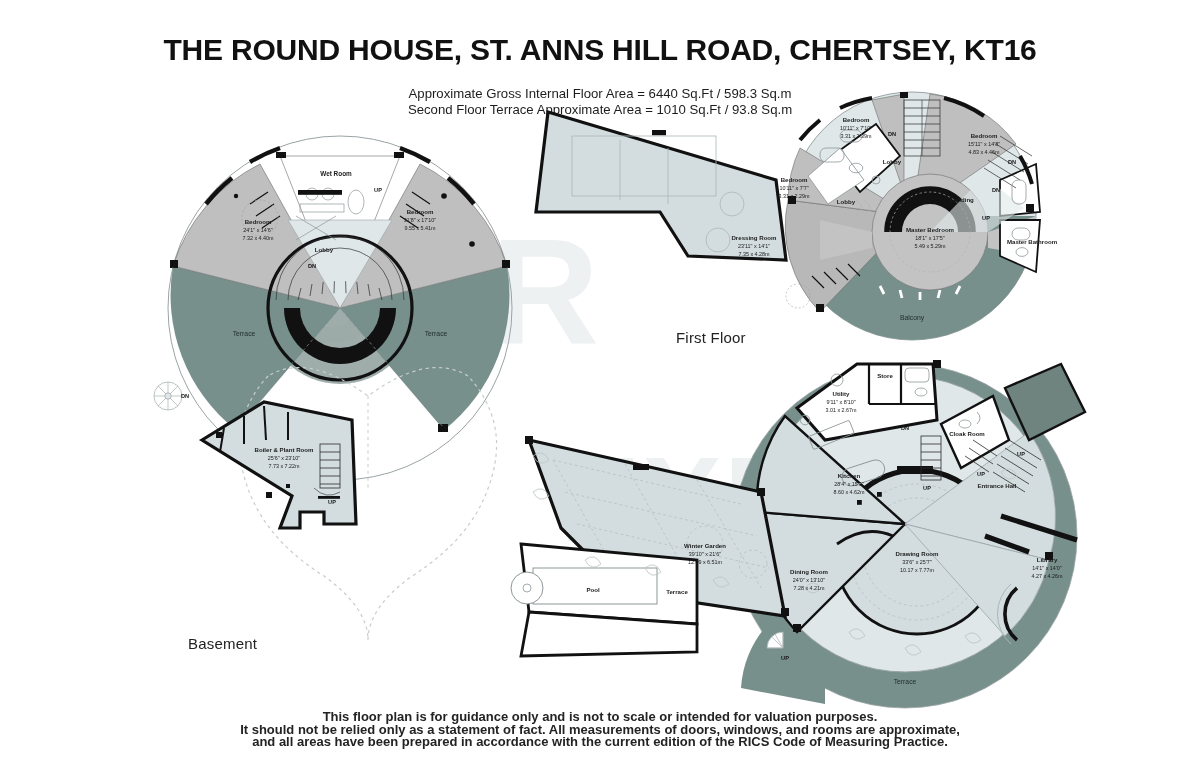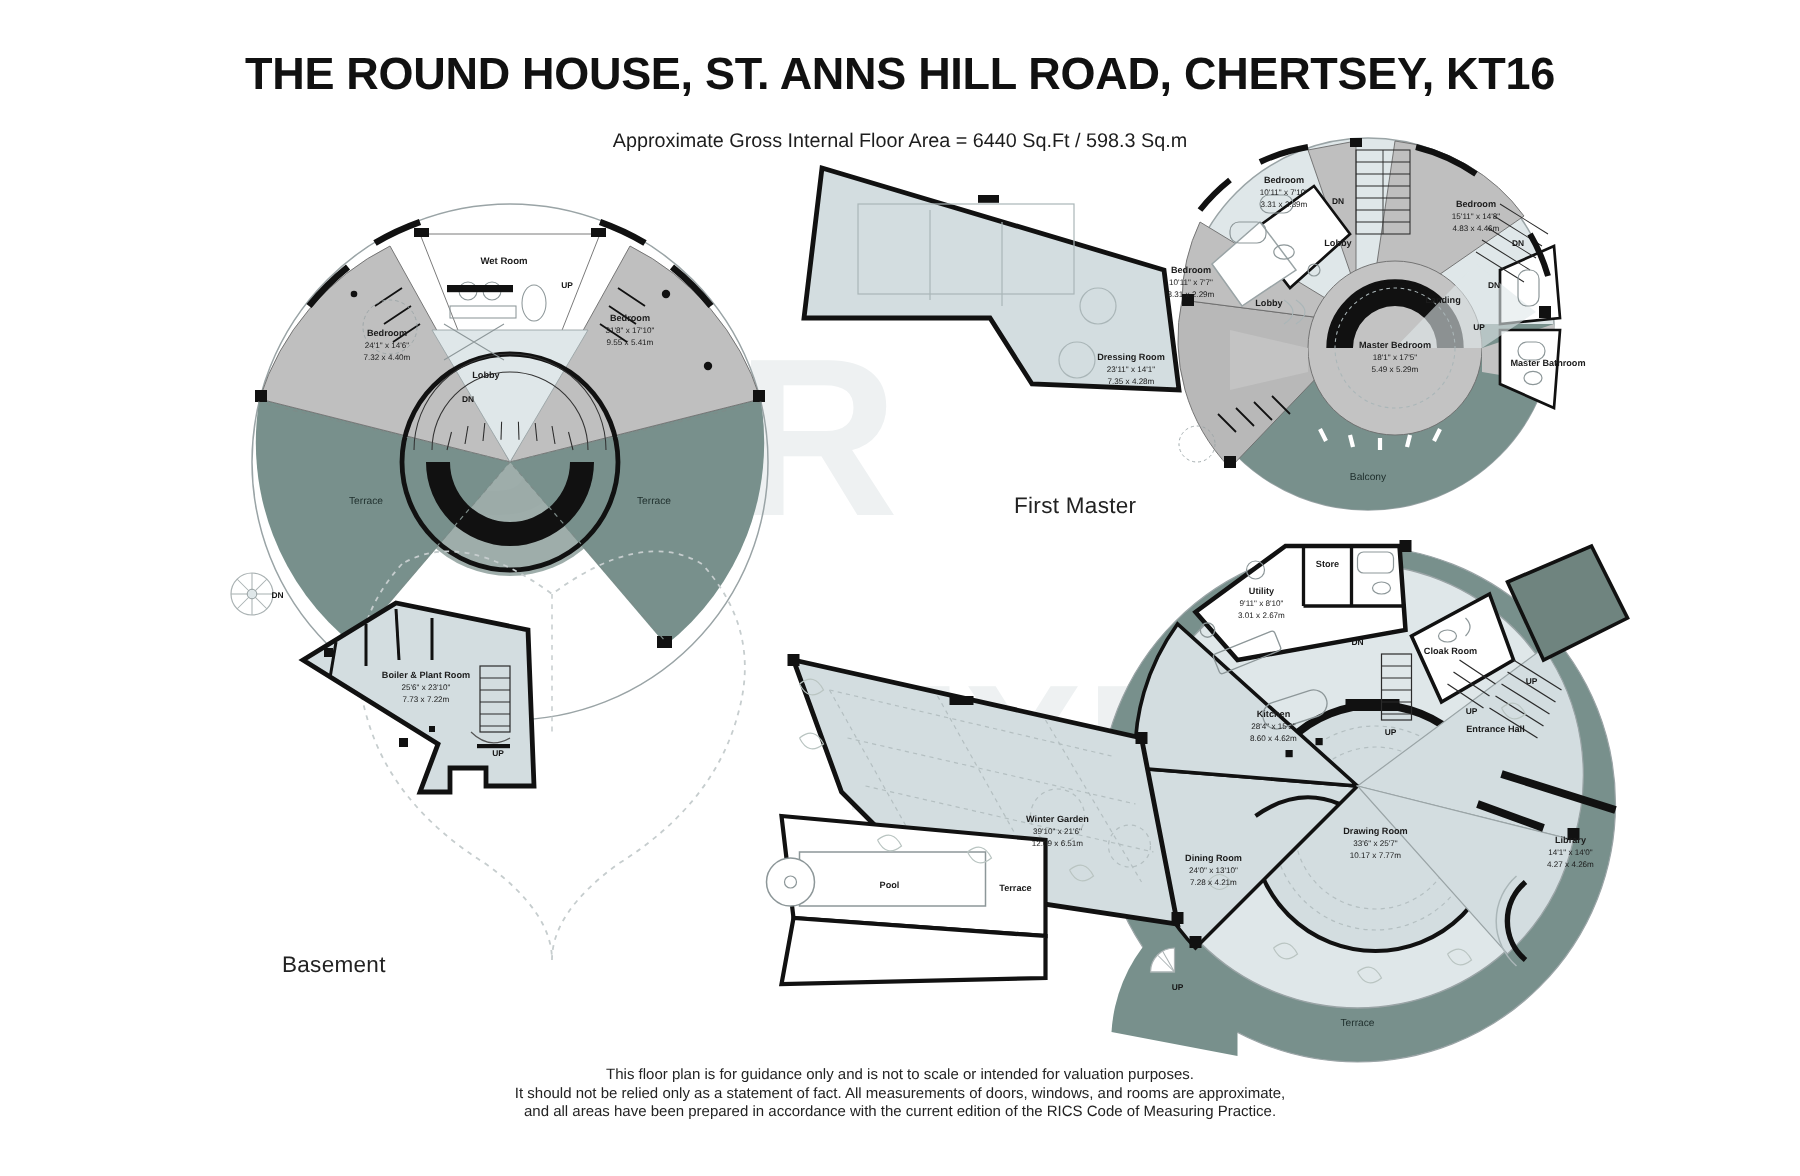--- a/index.html
+++ b/index.html
@@ -22,21 +22,21 @@
 
   
   .floor-caption{position:absolute;font-size:15px;font-weight:400;color:#222;letter-spacing:.2px;}
   .cap-second{left:200px;top:329px;}
   .cap-first{left:676px;top:329px;}
   .cap-basement{left:188px;top:635px;}
   .cap-ground{left:548px;top:635px;}
 
   
   .footer{position:absolute;left:0;right:0;top:711px;text-align:center;
-          font-size:10px;line-height:12.6px;color:#232323;}
+          font-size:13px;line-height:12.6px;color:#232323;font-weight:bold;}
   .footer div{white-space:nowrap;}
 
   
   .plan{position:absolute;z-index:2;}
   #plan-second{left:140px;top:92px;width:400px;height:245px;}
   #plan-first{left:520px;top:88px;width:580px;height:250px;}
   #plan-basement{left:200px;top:368px;width:330px;height:280px;}
   #plan-ground{left:505px;top:352px;width:600px;height:350px;}
 
   svg{display:block;overflow:visible;}
@@ -52,20 +52,21 @@
 
 <div id="sheet">
 
   <div class="watermark">
     <div class="wm-text wm-bdr">BDR</div>
     <div class="wm-text wm-exp">EXP</div>
   </div>
 
   <div class="title">THE ROUND HOUSE, ST. ANNS HILL ROAD, CHERTSEY, KT16</div>
   <div class="subline sub1">Approximate Gross Internal Floor Area = 6440 Sq.Ft / 598.3 Sq.m</div>
+  <div class="subline sub3">Second Floor Terrace Approximate Area = 1010 Sq.Ft / 93.8 Sq.m</div>
 
   <div class="plan" id="plan-second">
   <svg viewBox="0 0 200 123" width="400" height="246">
     <defs>
       <clipPath id="s2clip">
             <circle cx="100" cy="108" r="86"></circle>
           </clipPath>
     </defs>
 
     <circle cx="100" cy="108" r="86" fill="none" stroke="#9aa4a6" stroke-width="0.5"></circle>
@@ -300,21 +301,21 @@
       <text class="rlabel nm" x="221" y="57">Landing</text>
     </g>
     <g>
       <text class="stairtxt" x="186" y="24">DN</text>
       <text class="stairtxt" x="246" y="38">DN</text>
       <text class="stairtxt" x="238" y="52">DN</text>
       <text class="stairtxt" x="233" y="66">UP</text>
     </g>
   </svg>
   </div>
-  <div class="floor-caption cap-first">First Master</div>
+  <div class="floor-caption cap-first">First Floor</div>
 
   <div class="plan" id="plan-basement">
   <svg viewBox="0 0 165 140" width="330" height="280">
 
     <path d="M34 4 Q 14 26 22 54 Q 30 84 62 104 Q 84 120 84 136
              Q 84 120 106 104 Q 138 84 146 54 Q 154 26 134 4
              Q 114 -8 84 14 Q 54 -8 34 4 Z" fill="none" stroke="#c6cdce" stroke-width="0.6" stroke-dasharray="1.6 1.8"></path>
     <path d="M84 14 L 84 60" stroke="#c6cdce" stroke-width="0.5" stroke-dasharray="1.6 1.8" fill="none"></path>
 
     <path d="M1 36 L 32 17 L 76 26 L 78 78 L 62 78 L 62 72 L 50 72 L 50 80 L 40 80 L 46 64 Z" fill="#d3dde0" stroke="#111" stroke-width="1.6" stroke-linejoin="miter"></path>

